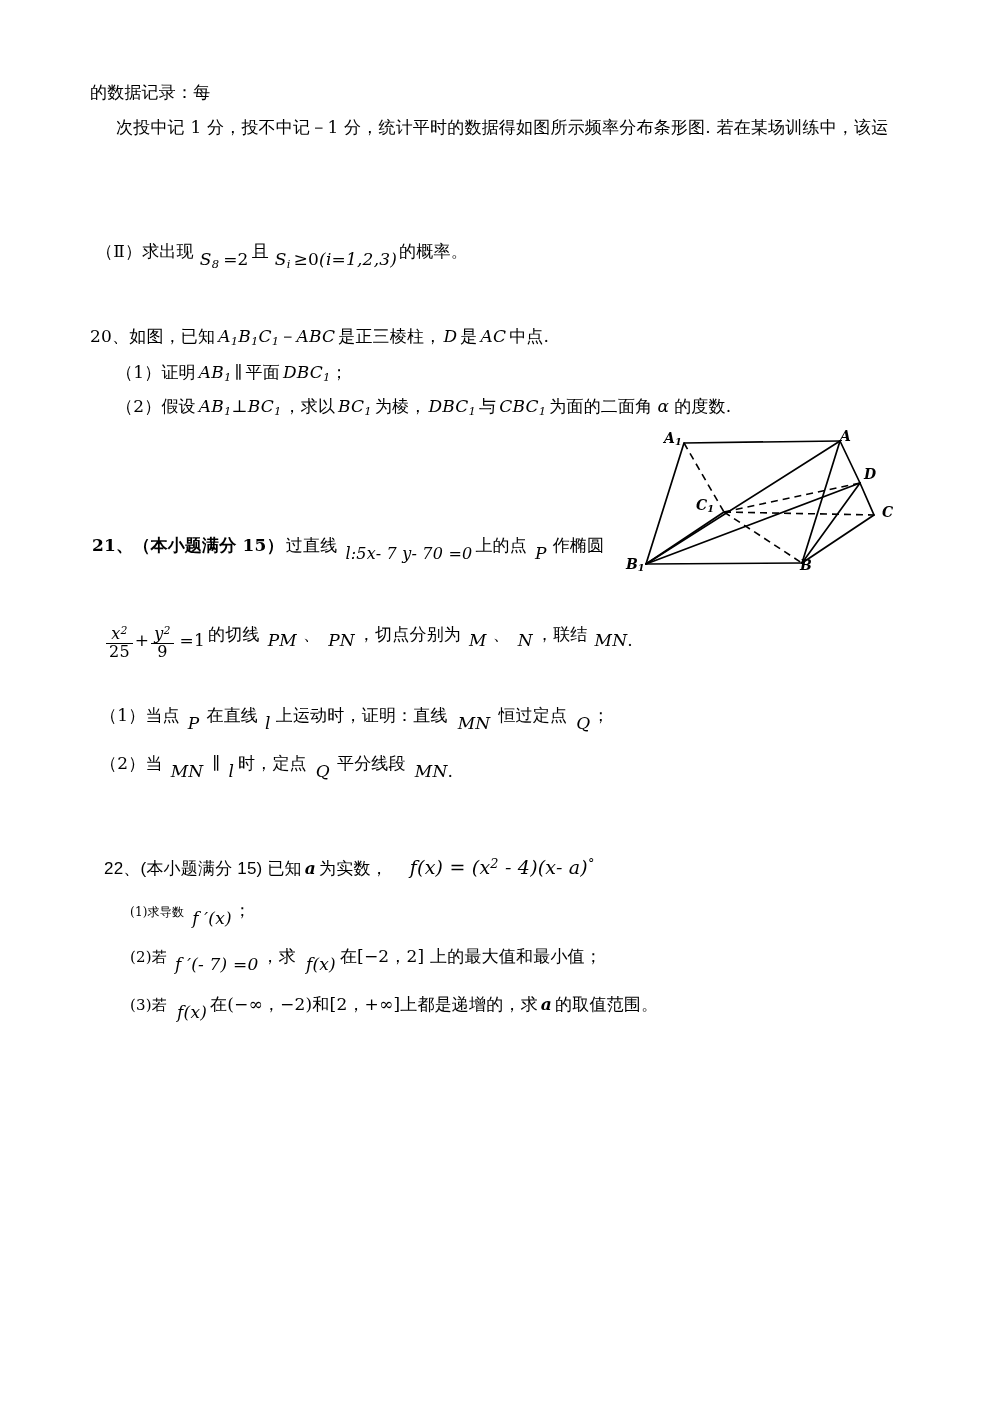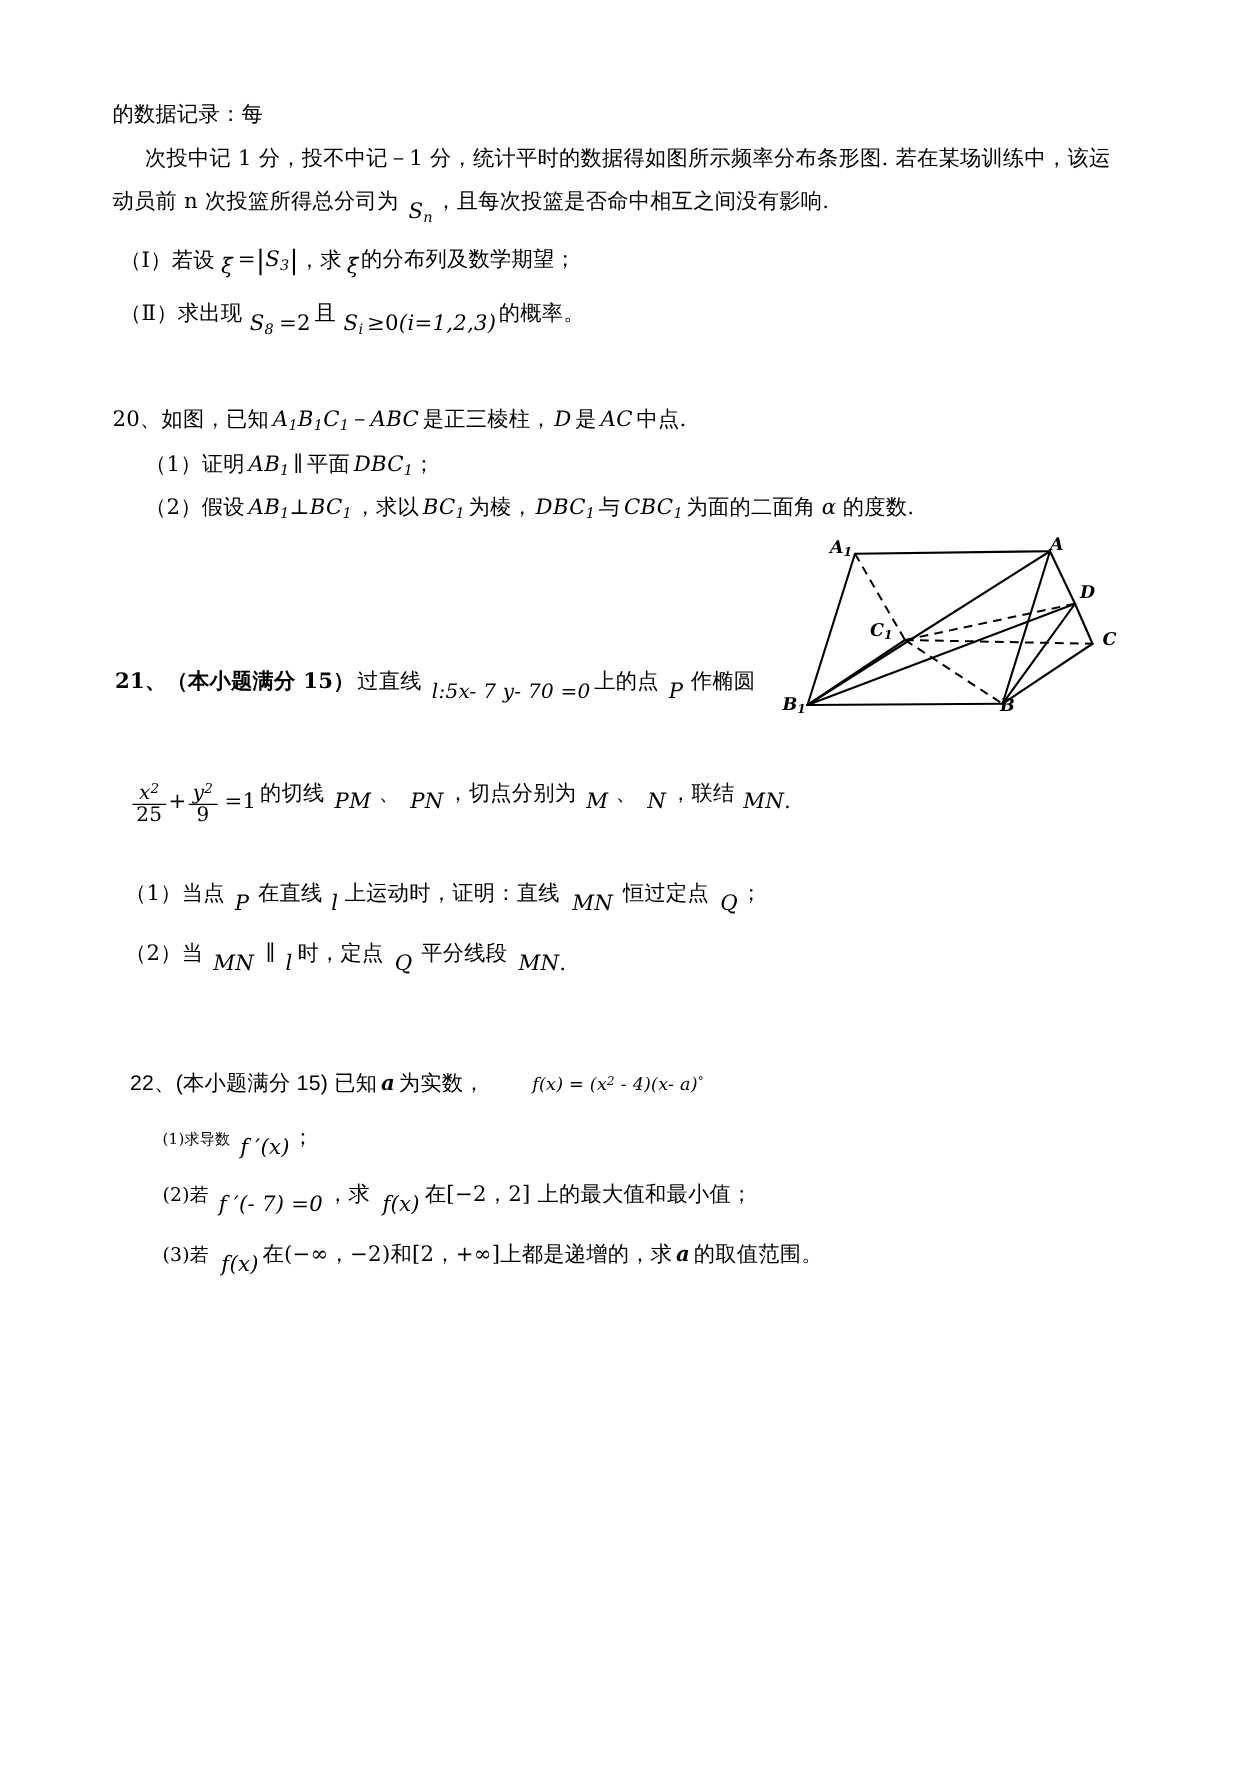--- a/index.html
+++ b/index.html
@@ -129,27 +129,21 @@
 <div class="page">
 
   <div class="line cn" style="left:90px; top:84px;">
     <span>的数据记录：每</span>
   </div>
 
   <div class="line cn" style="left:116px; top:119px;">
     <span>次投中记 1 分，投不中记－1 分，统计平时的数据得如图所示频率分布条形图. 若在某场训练中，该运</span>
   </div>
 
-  <div class="line cn" style="left:90px; top:153px;">
-    <span>动员前 n 次投篮所得总分司为</span><span class="drop mi" style="margin-left:8px;"><span>S</span><sub>n</sub></span><span style="margin-left:2px;">，且每次投篮是否命中相互之间没有影响.</span>
-  </div>
-
-  <div class="line cn" style="left:96px; top:198px;">
-    <span>（Ⅰ）若设</span><span class="drop-sm mi" style="margin-left:5px;"><span>ξ</span></span><span class="mup" style="margin-left:4px;">=</span><span class="absbar">|</span><span class="mi"><span>S</span><sub>3</sub></span><span class="absbar">|</span><span>，求</span><span class="drop-sm mi" style="margin-left:4px;"><span>ξ</span></span><span style="margin-left:2px;">的分布列及数学期望；</span>
-  </div>
+
 
   <div class="line cn" style="left:96px; top:243px;">
     <span>（Ⅱ）求出现</span><span class="drop mi" style="margin-left:6px;"><span>S</span><sub>8</sub></span><span class="drop mup" style="margin-left:4px;">=2</span><span style="margin-left:3px;">且</span><span class="drop mi" style="margin-left:6px;"><span>S</span><sub>i</sub></span><span class="drop mup" style="margin-left:3px;">≥0</span><span class="drop mi">(i=1,2,3)</span><span style="margin-left:2px;">的概率。</span>
   </div>
 
   <div class="line cn" style="left:90px; top:328px;">
     <span>20、</span><span>如图，已知</span><span class="mi" style="margin-left:3px;"><span>A</span><sub>1</sub><span>B</span><sub>1</sub><span>C</span><sub>1</sub></span><span class="mup">－</span><span class="mi">ABC</span><span style="margin-left:3px;">是正三棱柱，</span><span class="mi" style="margin-left:2px;">D</span><span style="margin-left:3px;">是</span><span class="mi" style="margin-left:3px;">AC</span><span style="margin-left:3px;">中点.</span>
   </div>
 
   <div class="line cn" style="left:116px; top:364px;">
@@ -237,21 +231,21 @@
 
   <div class="line cn" style="left:100px; top:707px;">
     <span>（1）当点</span><span class="drop mi" style="margin-left:8px;">P</span><span style="margin-left:7px;">在直线</span><span class="drop mi" style="margin-left:7px;">l</span><span style="margin-left:5px;">上运动时，证明：直线</span><span class="drop mi" style="margin-left:10px;">MN</span><span style="margin-left:8px;">恒过定点</span><span class="drop mi" style="margin-left:9px;">Q</span><span style="margin-left:2px;">；</span>
   </div>
 
   <div class="line cn" style="left:100px; top:755px;">
     <span>（2）当</span><span class="drop mi" style="margin-left:8px;">MN</span><span class="mup" style="margin-left:9px;">∥</span><span class="drop mi" style="margin-left:8px;">l</span><span style="margin-left:4px;">时，定点</span><span class="drop mi" style="margin-left:9px;">Q</span><span style="margin-left:7px;">平分线段</span><span class="drop mi" style="margin-left:9px;">MN</span><span class="drop mup">.</span>
   </div>
 
   <div class="line cn" style="left:104px; top:858px; font-family:'Liberation Sans', sans-serif;">
-    <span>22、</span><span>(本小题满分 15) 已知</span><span class="mi" style="margin-left:3px; font-weight:bold;">a</span><span style="margin-left:3px;">为实数，</span><span class="mi" style="margin-left:38px; font-family:'DejaVu Serif', serif; font-size:14px;"><span>f(x) = (x</span><sup>2</sup><span> - 4)(x- a)</span><sup>°</sup></span>
+    <span>22、</span><span>(本小题满分 15) 已知</span><span class="mi" style="margin-left:3px; font-weight:bold;">a</span><span style="margin-left:3px;">为实数，</span><span class="mi" style="margin-left:22px; font-family:'DejaVu Serif', serif; font-size:19px;"><span>f(x) = (x</span><sup>2</sup><span> - 4)(x- a)</span><sup>°</sup></span>
   </div>
 
   <div class="line cn" style="left:130px; top:902px;">
     <span style="font-size:12px;">(1)求导数</span><span class="drop mi" style="margin-left:8px;">f ′(x)</span><span style="margin-left:2px;">；</span>
   </div>
 
   <div class="line cn" style="left:130px; top:948px;">
     <span style="font-size:15px;">(2)若</span><span class="drop mi" style="margin-left:8px;">f ′(- 7) =0</span><span style="margin-left:3px;">，求</span><span class="drop mi" style="margin-left:10px;">f(x)</span><span style="margin-left:4px;">在[−2，2] 上的最大值和最小值；</span>
   </div>
 

